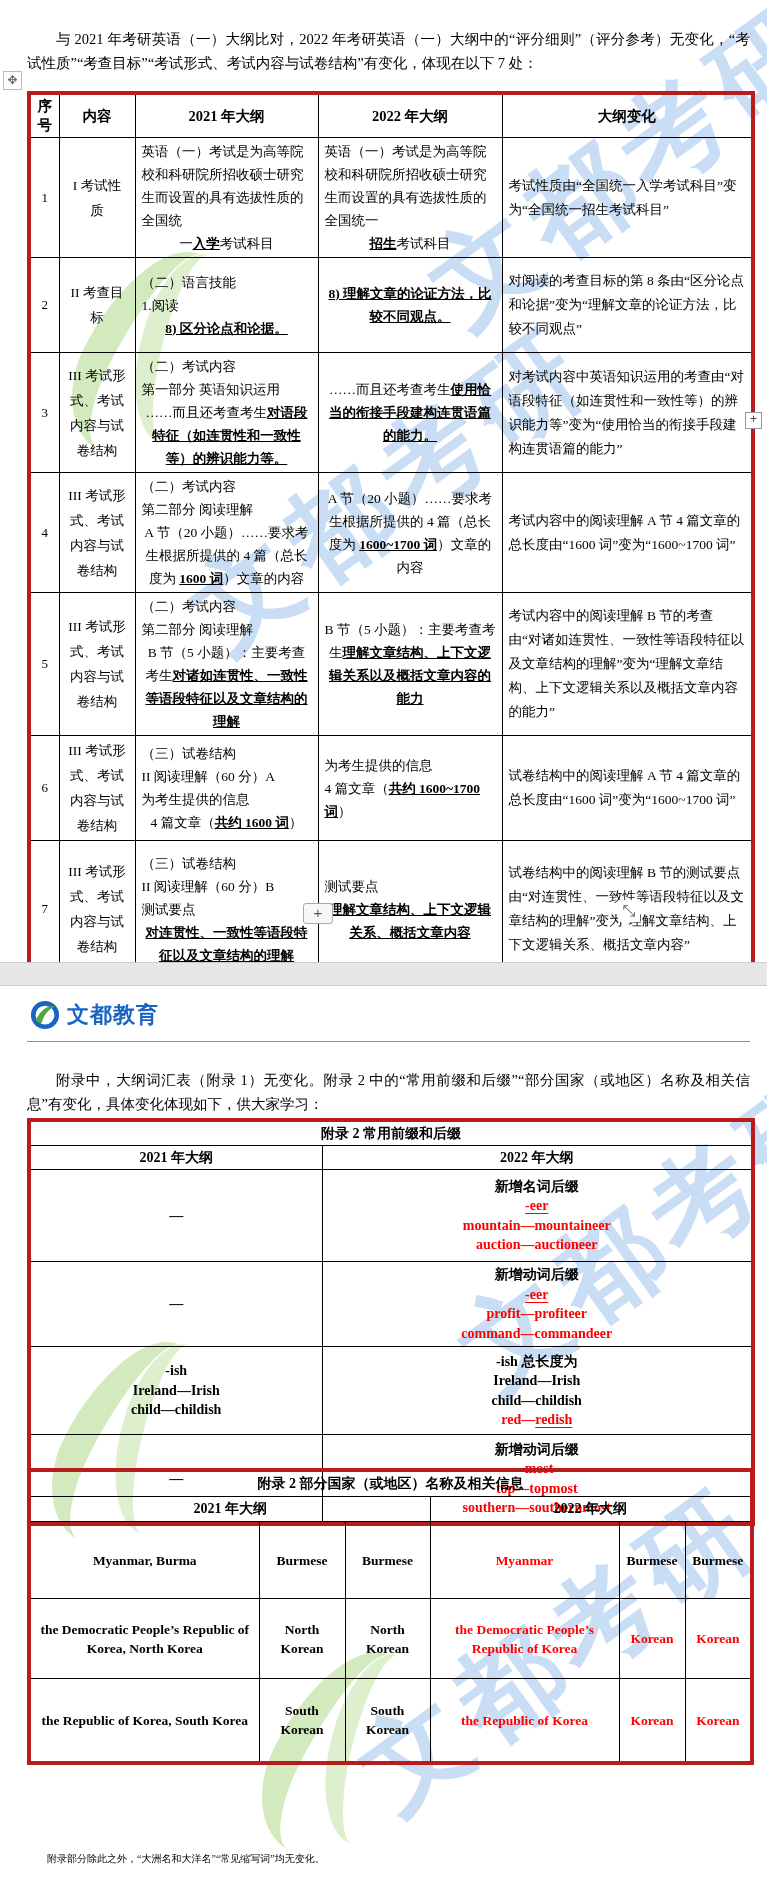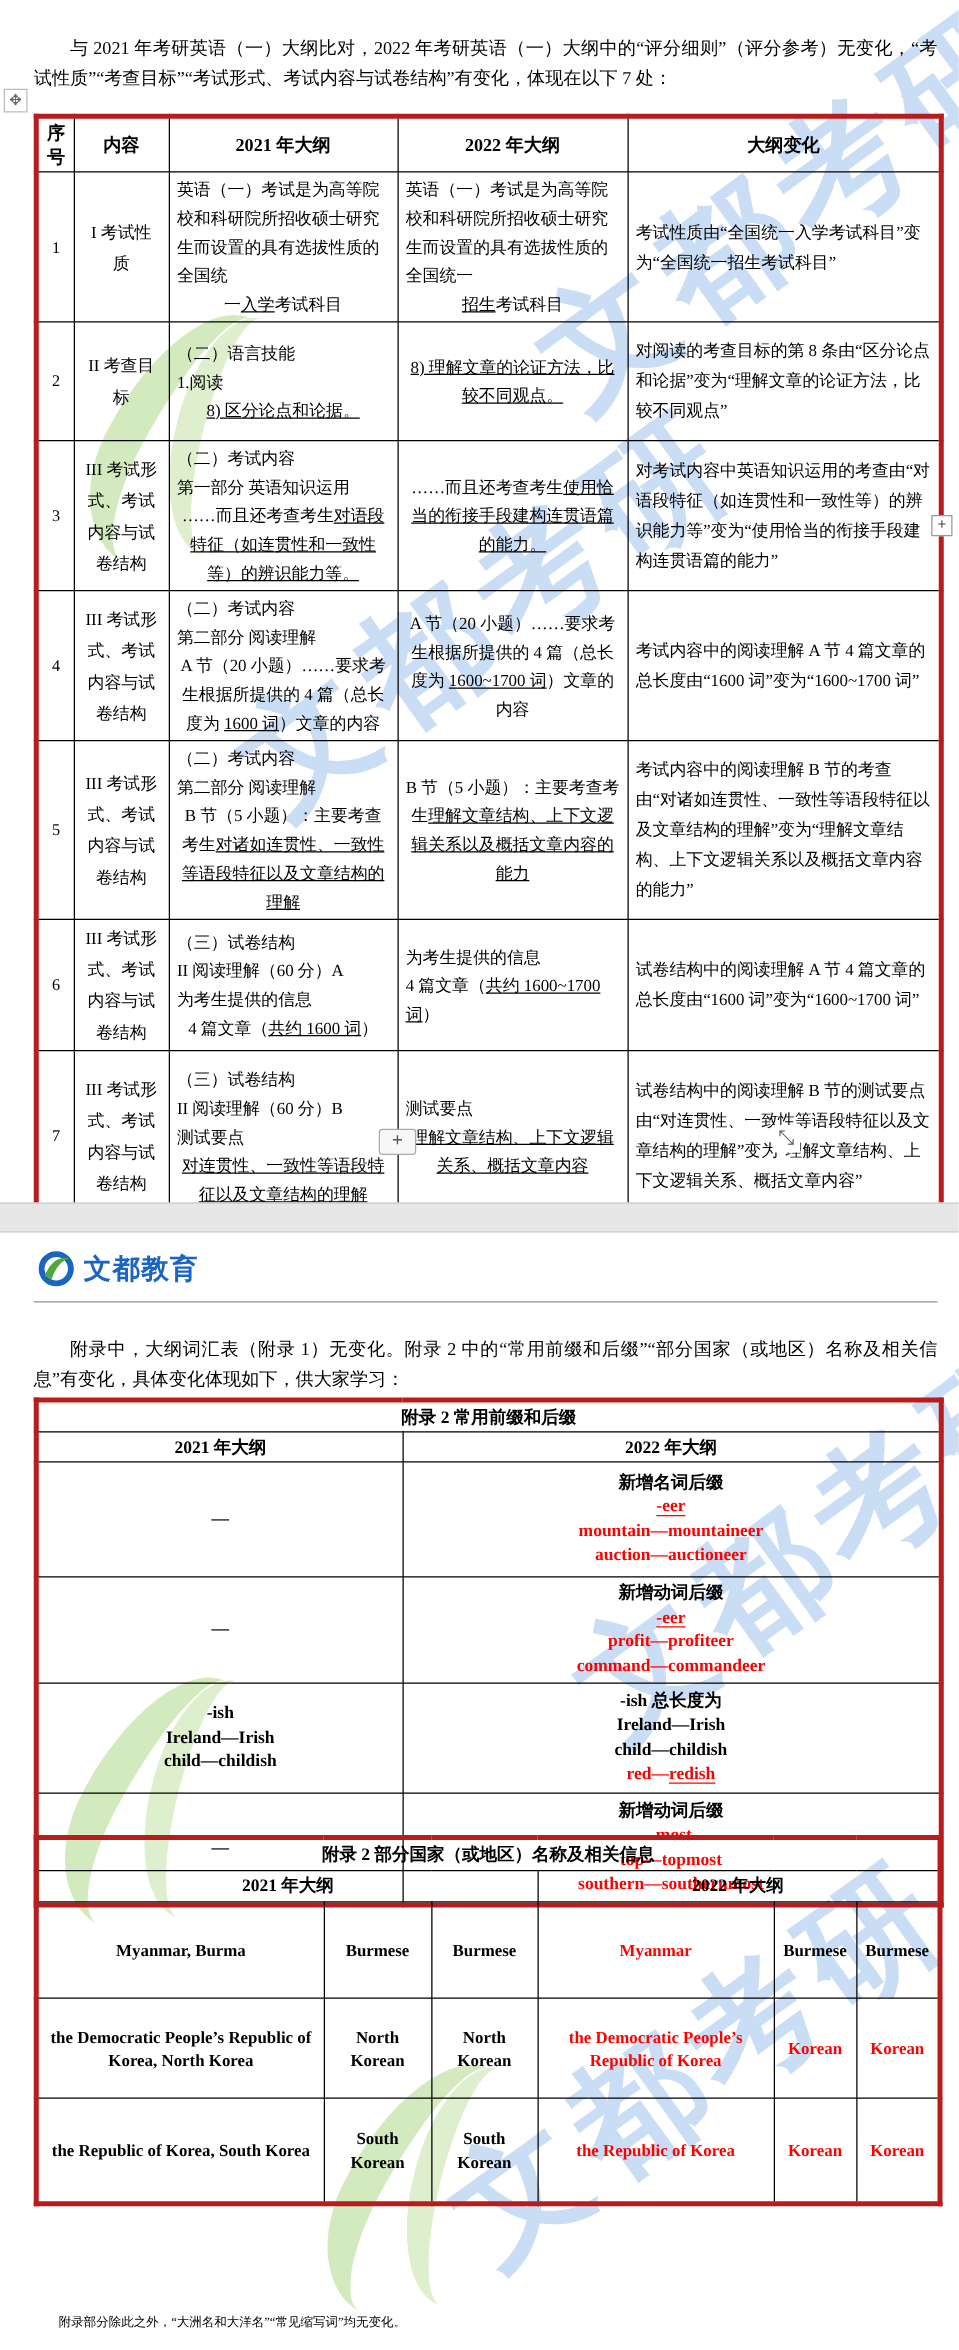--- a/index.html
+++ b/index.html
@@ -27,21 +27,21 @@
   
   table.doc{border-collapse:collapse;table-layout:fixed;background:transparent;}
   table.doc,table.doc th,table.doc td{border:1px solid #000;}
   table.doc{border:4px solid #b91c1c;}
   table.doc th{font-weight:bold;font-size:14.5px;text-align:center;padding:2px 4px;}
   table.doc td{font-size:13.5px;padding:2px 6px;vertical-align:middle;}
   .cl{line-height:23px;}
   .al{text-align:left;}
   .ac{text-align:center;}
   .sg-n{font-weight:normal;}
-  .sg-e{font-weight:normal;text-decoration:underline;}
+  .sg-e{font-weight:bold;text-decoration:underline;}
   .sg-b{font-weight:bold;}
   .sg-r{font-weight:bold;color:#ff0000;margin-top:44px;}
   .sg-rw{font-weight:bold;color:#ff0000;text-decoration-line:underline;
          text-decoration-style:wavy;text-decoration-color:#ff0000;
          text-decoration-thickness:1px;text-underline-offset:3px;text-decoration:underline;}
   
   #t1{left:27px;top:91px;width:724px;}
   #t1 th{height:30px;}
   #t1 td.num{text-align:center;font-size:13px;}
   #t1 td.cont{text-align:center;line-height:25px;padding:2px 8px;}

